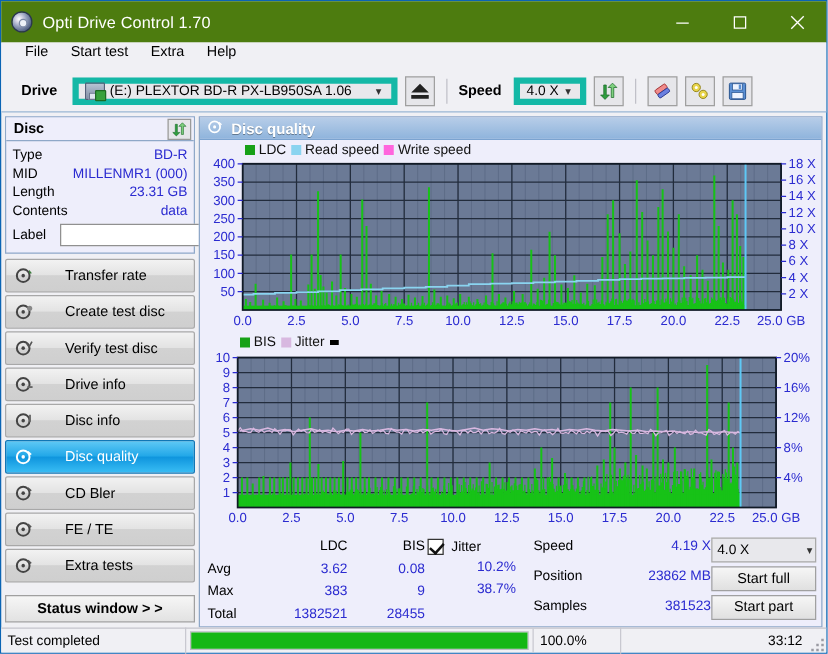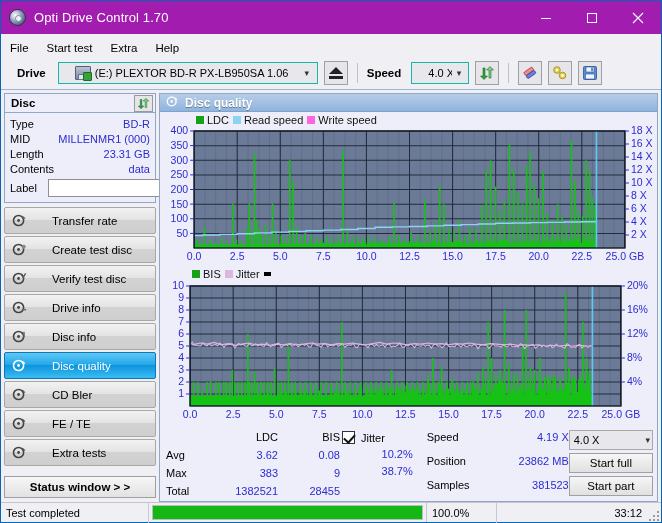--- a/index.html
+++ b/index.html
@@ -13,54 +13,54 @@
   }
   .window {
     width:662px; height:523px;
     border:1px solid #0a64b4;
     background:#f0f0f4;
     position:relative;
     display:flex; flex-direction:column;
   }
   
   .titlebar {
-    height:33px; background:#a21caf; color:#fff;
+    height:33px; background:#4d7c0f; color:#fff;
     display:flex; align-items:center; flex:0 0 auto;
   }
   .title-icon {
     width:17px; height:17px; margin-left:8px; margin-right:8px;
     border-radius:50%;
     background:radial-gradient(circle at 35% 35%, #ffffff 0%, #d8d8e8 18%, #8f9bb8 45%, #5c6b8c 70%, #3a4760 100%);
     border:1px solid #2a3550; position:relative; flex:0 0 auto;
   }
   .title-icon::after {
     content:""; position:absolute; left:5px; top:5px; width:5px; height:5px;
     border-radius:50%; background:#eef2f8; border:1px solid #7d8aa6;
   }
   .title-text { font-size:13px; letter-spacing:.1px; }
   .wc-group { margin-left:auto; display:flex; height:33px; }
   .wc { width:46px; height:33px; display:flex; align-items:center; justify-content:center; color:#fff; }
   .wc svg { display:block; }
   
   .menubar {
-    height:22px; background:#f0f0f4; display:flex; align-items:flex-end;
-    font-size:11.5px; color:#000; flex:0 0 auto;
+    height:22px; background:#f0f0f4; display:flex; align-items:flex-start;
+    padding-left:10px; font-size:11.5px; color:#000; flex:0 0 auto;
   }
   .menu-item { padding:2px 9px; }
   
   .toolbar {
     height:34px; background:#f0f0f4; display:flex; align-items:center;
     padding:0 8px; gap:6px; flex:0 0 auto;
     border-bottom:1px solid #9ab6d4;
   }
   .lbl-bold { font-weight:bold; font-size:11.5px; color:#000; }
   .combo {
-    height:22px; background:#e8e8ec; border:1px solid #14b8a6;
+    height:22px; background:#e8e8ec; border:5px solid #14b8a6;
     display:flex; align-items:center; font-size:11px; color:#000;
-    padding:0 2px 0 16px; position:relative;
+    padding:0 2px 0 5px; position:relative;
   }
   .combo .cv { white-space:nowrap; overflow:hidden; }
   .combo .arrow { margin-left:auto; width:16px; text-align:center; color:#333; font-size:9px; }
   #drive-combo { width:260px; }
   #speed-combo { width:58px; }
   .drive-ico {
     width:16px; height:14px; margin-right:4px; flex:0 0 auto; position:relative;
     background:linear-gradient(#b8c4d4,#7e8ca4); border:1px solid #53607a; border-radius:1px;
   }
   .drive-ico::before {

